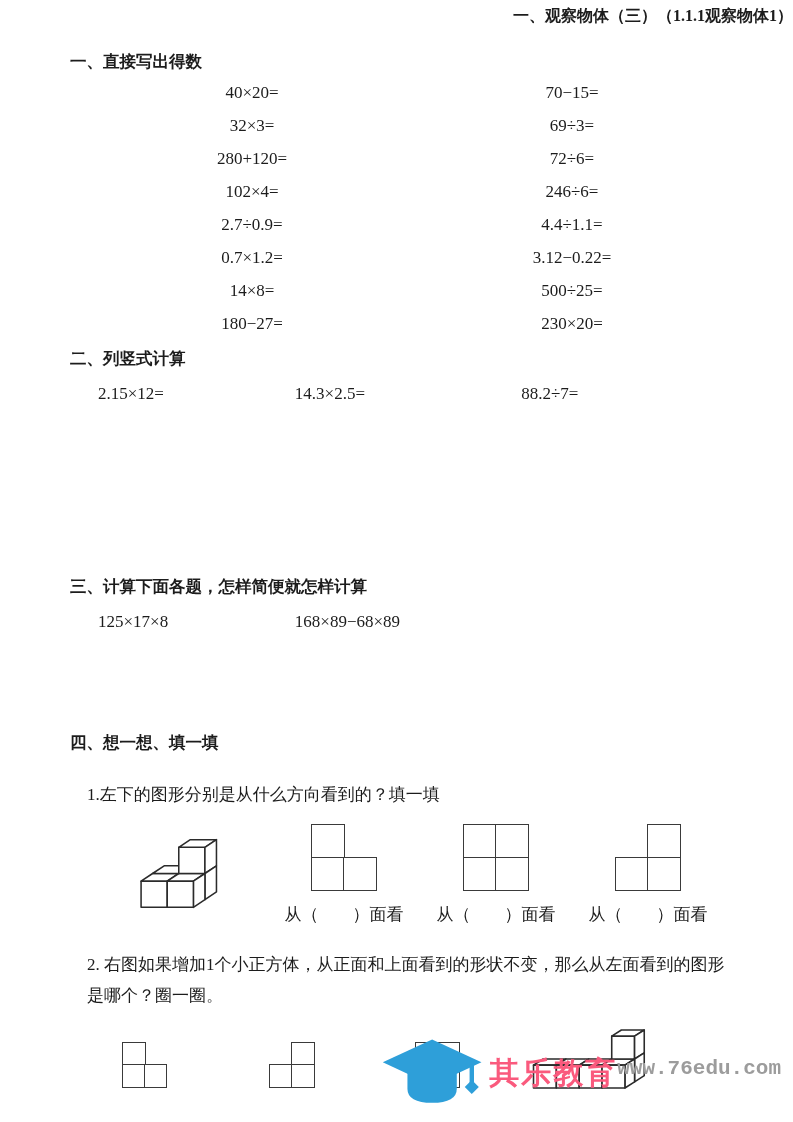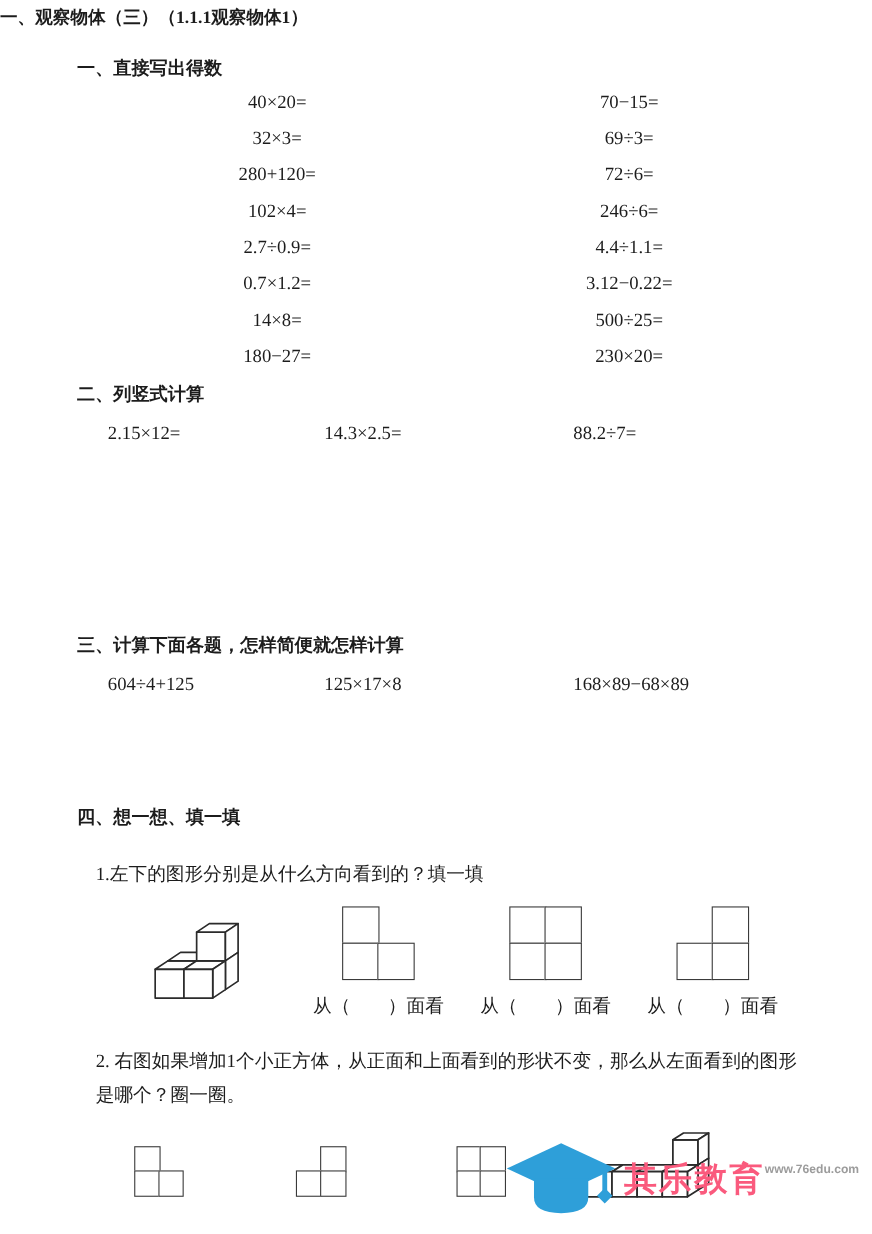--- a/index.html
+++ b/index.html
@@ -13,21 +13,21 @@
     overflow:hidden;
   }
   .title{
     margin:0;padding-top:66px;
     text-align:center;
     font-size:25px;font-weight:bold;
     letter-spacing:1px;
   }
   .subtitle{
     margin:6px 0 0 0;
-    text-align:left;
+    text-align:right;
     font-size:16px;font-weight:bold;
   }
   .sec-heading{
     margin:0;
     padding-left:70px;
     font-size:16.5px;font-weight:bold;
   }
   .sec1-heading{padding-top:24px;}
   .grid4{
     margin:10px 0 0 92px;
@@ -101,23 +101,23 @@
     margin-left:4px;
   }
   .logo-name{
     font-family:"Liberation Sans","DejaVu Sans",sans-serif;
     font-weight:bold;
     font-size:30px;
     letter-spacing:2px;
     line-height:1.1;
   }
   .logo-url{
-    font-family:Liberation Sans, sans-serif;
+    font-family:Liberation Mono, monospace;
     font-weight:bold;
-    font-size:11px;
+    font-size:21px;
     line-height:1.1;
     margin-top:1px;
     text-align:right;
   }
 </style>
 </head>
 <body>
 
 <div class="page">
 
@@ -146,21 +146,20 @@
   <h3 class="sec-heading sec2-heading">二、列竖式计算</h3>
   <div class="row3">
     <div class="prob">2.15×12=</div>
     <div class="prob">14.3×2.5=</div>
     <div class="prob">88.2÷7=</div>
   </div>
   <div class="workspace-a"></div>
 
   <h3 class="sec-heading">三、计算下面各题，怎样简便就怎样计算</h3>
   <div class="row3">
-    <div class="prob">604÷4+125</div>
     <div class="prob">125×17×8</div>
     <div class="prob">168×89−68×89</div>
   </div>
   <div class="workspace-b"></div>
 
   <h3 class="sec-heading">四、想一想、填一填</h3>
   <p class="q-text q1-text">1.左下的图形分别是从什么方向看到的？填一填</p>
 
   <div class="fig-row1">
 

